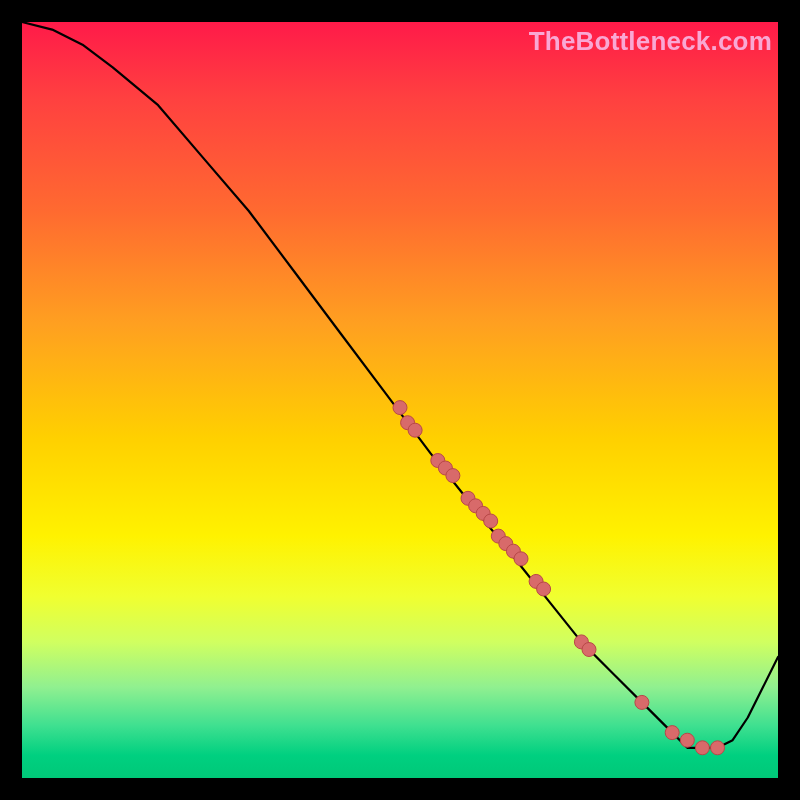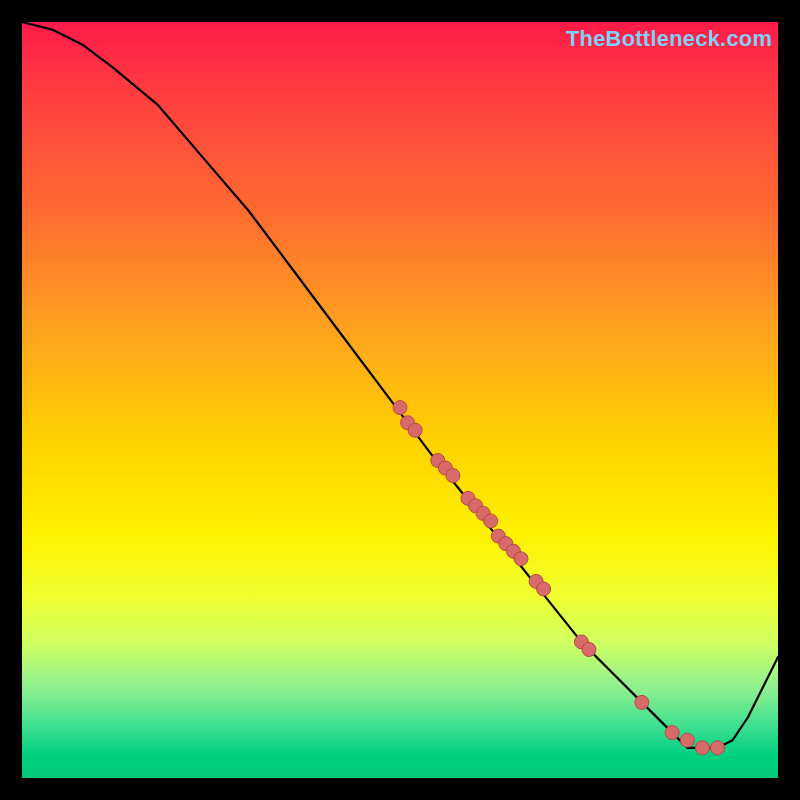--- a/index.html
+++ b/index.html
@@ -29,23 +29,23 @@
       #90f090 88%,
       #40e090 93%,
       #00d080 97%,
       #00c878 100%);
   }
   .watermark {
     position: absolute;
     top: 26px;
     right: 28px;
     font-family: Arial, Helvetica, sans-serif;
-    font-size: 22px;
+    font-size: 26px;
     font-weight: bold;
-    color: #7dd3fc;
+    color: #f9a8d4;
     letter-spacing: 0.2px;
     user-select: none;
   }
   svg.overlay {
     position: absolute;
     left: 22px;
     top: 22px;
     width: 756px;
     height: 756px;
     overflow: visible;

